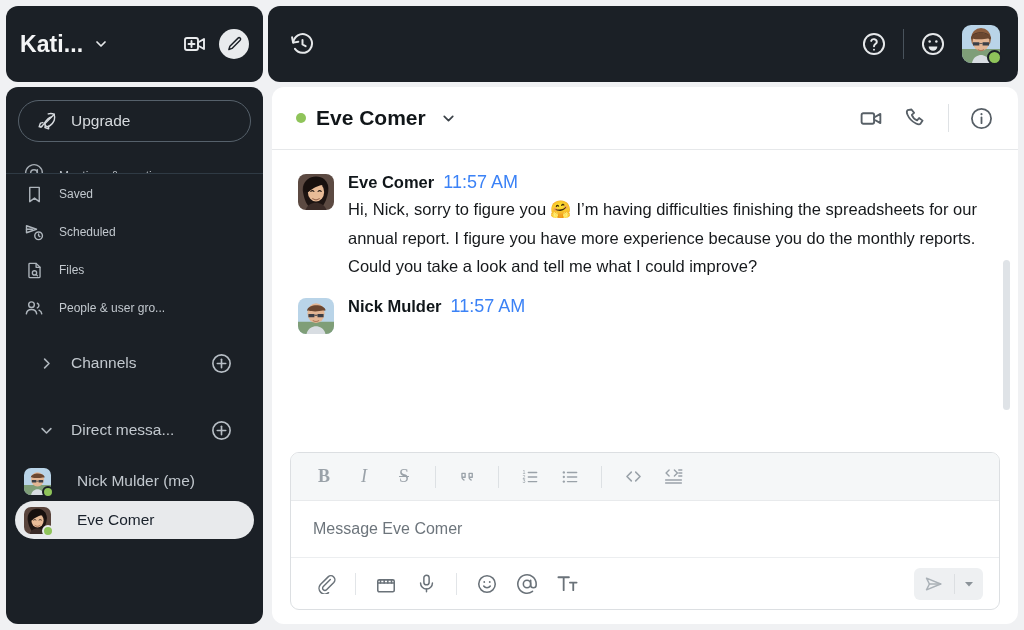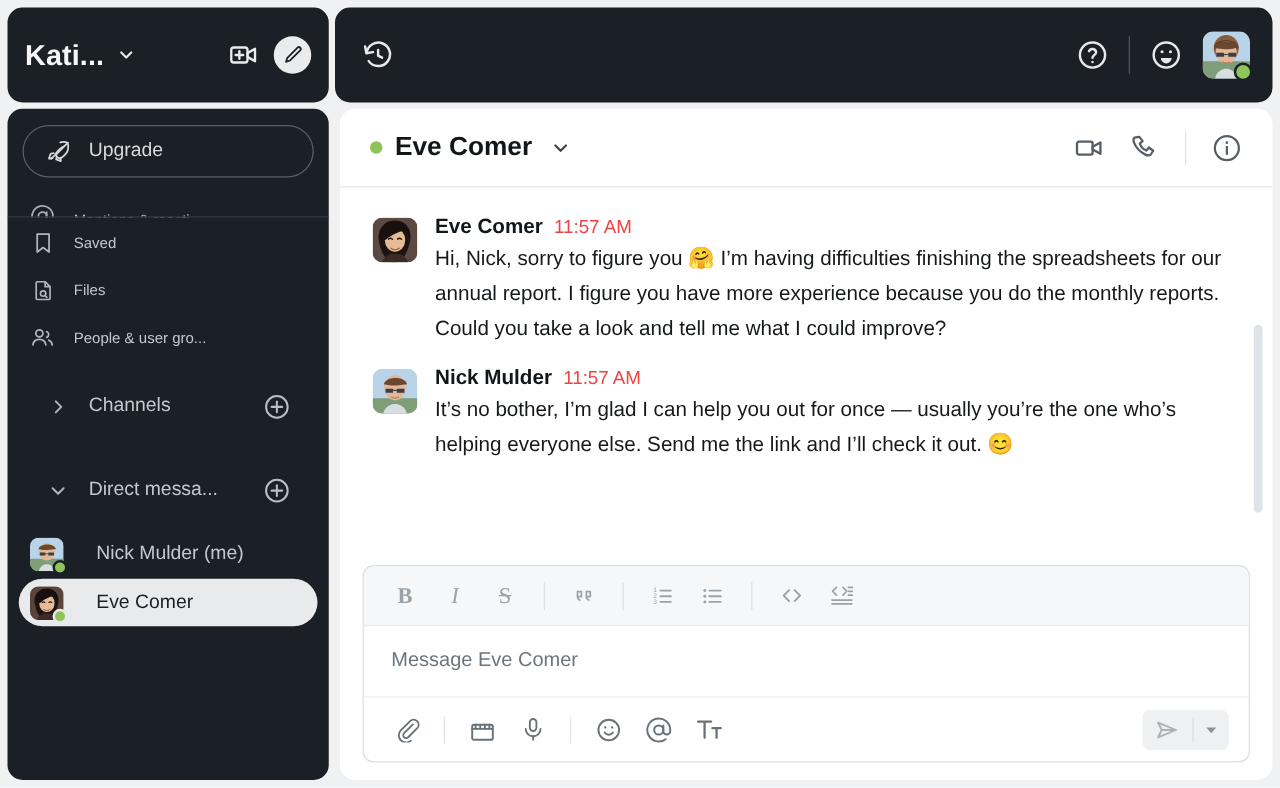--- a/index.html
+++ b/index.html
@@ -118,21 +118,21 @@
   .conv-actions .c-ico { color:#575f66; cursor:pointer; }
   .conv-actions .vdiv2 { width:1px; height:28px; background:#dfe2e5; }
 
   
   .msgs { flex:1; overflow:hidden; padding:14px 0 6px; position:relative; }
   .msg { display:flex; gap:14px; padding:8px 26px 2px; }
   .msg-av { width:36px; height:36px; border-radius:8px; overflow:hidden; flex:none; margin-top:2px; }
   .msg-body { flex:1; min-width:0; }
   .msg-head { display:flex; align-items:baseline; gap:9px; margin-bottom:2px; }
   .msg-author { font-size:16.5px; font-weight:bold; color:#10161a; cursor:pointer; }
-  .msg-time { font-size:15px; color:#ef4444; cursor:pointer; }
+  .msg-time { font-size:18px; color:#3b82f6; cursor:pointer; }
   .msg-text { font-size:16.5px; line-height:28px; color:#16191c; }
   .emoji { font-size:17px; }
 
   .msg-scrollbar {
     position:absolute; right:8px; top:110px; width:7px; height:150px;
     background:#dfe3e7; border-radius:4px; cursor:pointer;
   }
 
   
   .composer {
@@ -273,20 +273,31 @@
 
       <div class="nav-item">
         <span class="ico">
           <svg width="19" height="19" viewBox="0 0 24 24" fill="none" stroke="currentColor" stroke-width="1.8" stroke-linecap="round" stroke-linejoin="round">
               <path d="M6 3h12v18l-6-4.5L6 21z"></path>
             </svg>
         </span>
         <span class="lbl">Saved</span>
       </div>
 
+      <div class="nav-item">
+        <span class="ico">
+          <svg width="20" height="20" viewBox="0 0 24 24" fill="none" stroke="currentColor" stroke-width="1.7" stroke-linecap="round" stroke-linejoin="round">
+            <path d="M3 4.5l12 4.2-12 4.2z"></path>
+              <path d="M3 8.7h7"></path>
+              <circle cx="17.5" cy="16.5" r="4.6"></circle>
+              <path d="M17.5 14.4v2.1l1.5 1"></path>
+          </svg>
+        </span>
+        <span class="lbl">Scheduled</span>
+      </div>
 
 
       <div class="nav-item">
         <span class="ico">
           <svg width="19" height="19" viewBox="0 0 24 24" fill="none" stroke="currentColor" stroke-width="1.7" stroke-linecap="round" stroke-linejoin="round">
             <path d="M14 3H6a1 1 0 0 0-1 1v16a1 1 0 0 0 1 1h12a1 1 0 0 0 1-1V8z"></path>
               <path d="M14 3v5h5"></path>
               <circle cx="12" cy="15" r="2.7"></circle>
               <line x1="14" y1="17" x2="15.8" y2="18.8"></line>
           </svg>
@@ -444,21 +455,20 @@
             <path d="M17.3 17.8h3.3v.9h-3.3z" fill="#3b3f47"></path>
             <path d="M15.6 23.6c2.2 1.5 4.6 1.4 6.6 0" stroke="#b07a5c" stroke-width="1.1" fill="none"></path>
             <path d="M9 38c1.2-6.2 6.3-8.3 10-8.3S27.8 31.8 29 38z" fill="#d8dde2"></path>
           </svg>
         </span>
         <div class="msg-body">
           <div class="msg-head">
             <span class="msg-author">Nick Mulder</span>
             <span class="msg-time">11:57 AM</span>
           </div>
-          <div class="msg-text"><span>It’s no bother, I’m glad I can help you out for once — usually you’re the one who’s helping everyone else. Send me the link and I’ll check it out. </span><span class="emoji">😊</span><span></span></div>
         </div>
       </div>
 
       <div class="msg-scrollbar"></div>
     </div>
 
     <div class="composer">
 
       <div class="fmt-bar">
         <span class="fmt-btn" style="font-weight:bold;font-family:'Liberation Serif',serif;font-size:18px;">B</span>

